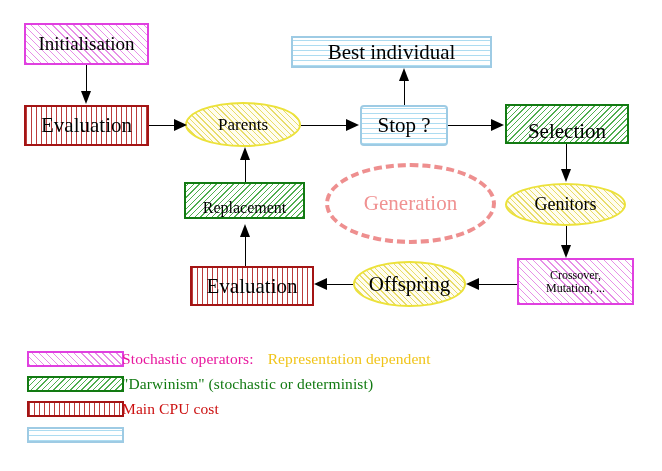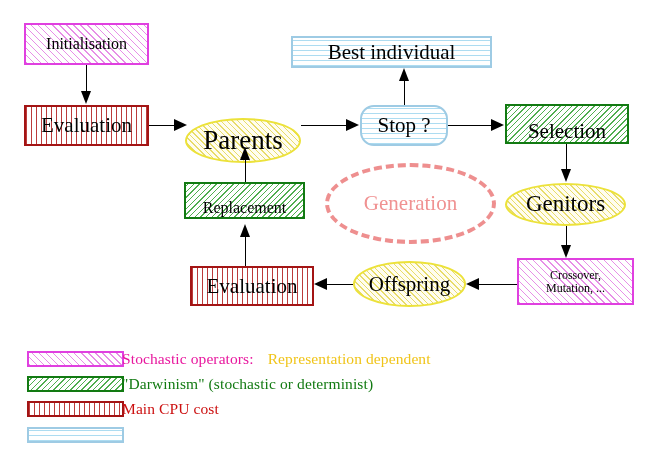--- a/index.html
+++ b/index.html
@@ -69,21 +69,21 @@
   .fill-yellow {
     border: 2px solid #ece23a;
     background-color: #fffdf0;
     background-image: repeating-linear-gradient(
         45deg,
         #e8dc6a 0px, #e8dc6a 1px,
         rgba(255,255,255,0) 1px, rgba(255,255,255,0) 4px);
   }
 
   .ellipse { border-radius: 50%; }
-  .rounded { border-radius: 14px; }
+  .rounded { border-radius: 4px; }
 
   .dashed-ellipse {
     border: 4px dashed #ee8f8f;
     border-radius: 50%;
     background: transparent;
     color: #f09292;
   }
 
   
   .line {
@@ -146,45 +146,45 @@
   .c-gold    { color: #f0c419; }
   .c-green   { color: #127a12; }
   .c-red     { color: #cc1111; }
   .c-blue    { color: #9ac8e8; }
 </style>
 </head>
 <body>
 
 <div id="canvas">
 
-  <div class="node fill-magenta" style="left:24px; top:23px; width:125px; height:42px; font-size:16px;">
+  <div class="node fill-magenta" style="left:24px; top:23px; width:125px; height:42px; font-size:19px;">
     <span class="lbl">Initialisation</span>
   </div>
 
   <div class="node fill-red" style="left:24px; top:105px; width:125px; height:41px; font-size:21px;">
     <span class="lbl">Evaluation</span>
   </div>
 
-  <div class="node fill-yellow ellipse" style="left:185px; top:118px; width:116px; height:45px; font-size:27px;text-align:center;">
+  <div class="node fill-yellow ellipse" style="left:185px; top:102px; width:116px; height:45px; font-size:17px;text-align:center;">
     <span class="lbl">Parents</span>
   </div>
 
   <div class="node fill-blue" style="left:291px; top:36px; width:201px; height:32px; font-size:21px;">
     <span class="lbl">Best individual</span>
   </div>
 
   <div class="node fill-blue rounded" style="left:360px; top:105px; width:88px; height:41px; font-size:21px;">
     <span class="lbl">Stop ?</span>
   </div>
 
   <div class="node fill-green" style="left:505px; top:104px; width:124px; height:40px; font-size:21px;">
     <span class="lbl">Selection</span>
   </div>
 
-  <div class="node fill-yellow ellipse" style="left:505px; top:183px; width:121px; height:43px; font-size:23px;">
+  <div class="node fill-yellow ellipse" style="left:505px; top:183px; width:121px; height:43px; font-size:18px;">
     <span class="lbl">Genitors</span>
   </div>
 
   <div class="node fill-magenta" style="left:517px; top:258px; width:117px; height:47px; font-size:12px;">
     <span class="lbl">Crossover,
 Mutation, ...</span>
   </div>
 
   <div class="node fill-yellow ellipse" style="left:353px; top:261px; width:113px; height:46px; font-size:21px;">
     <span class="lbl">Offspring</span>

